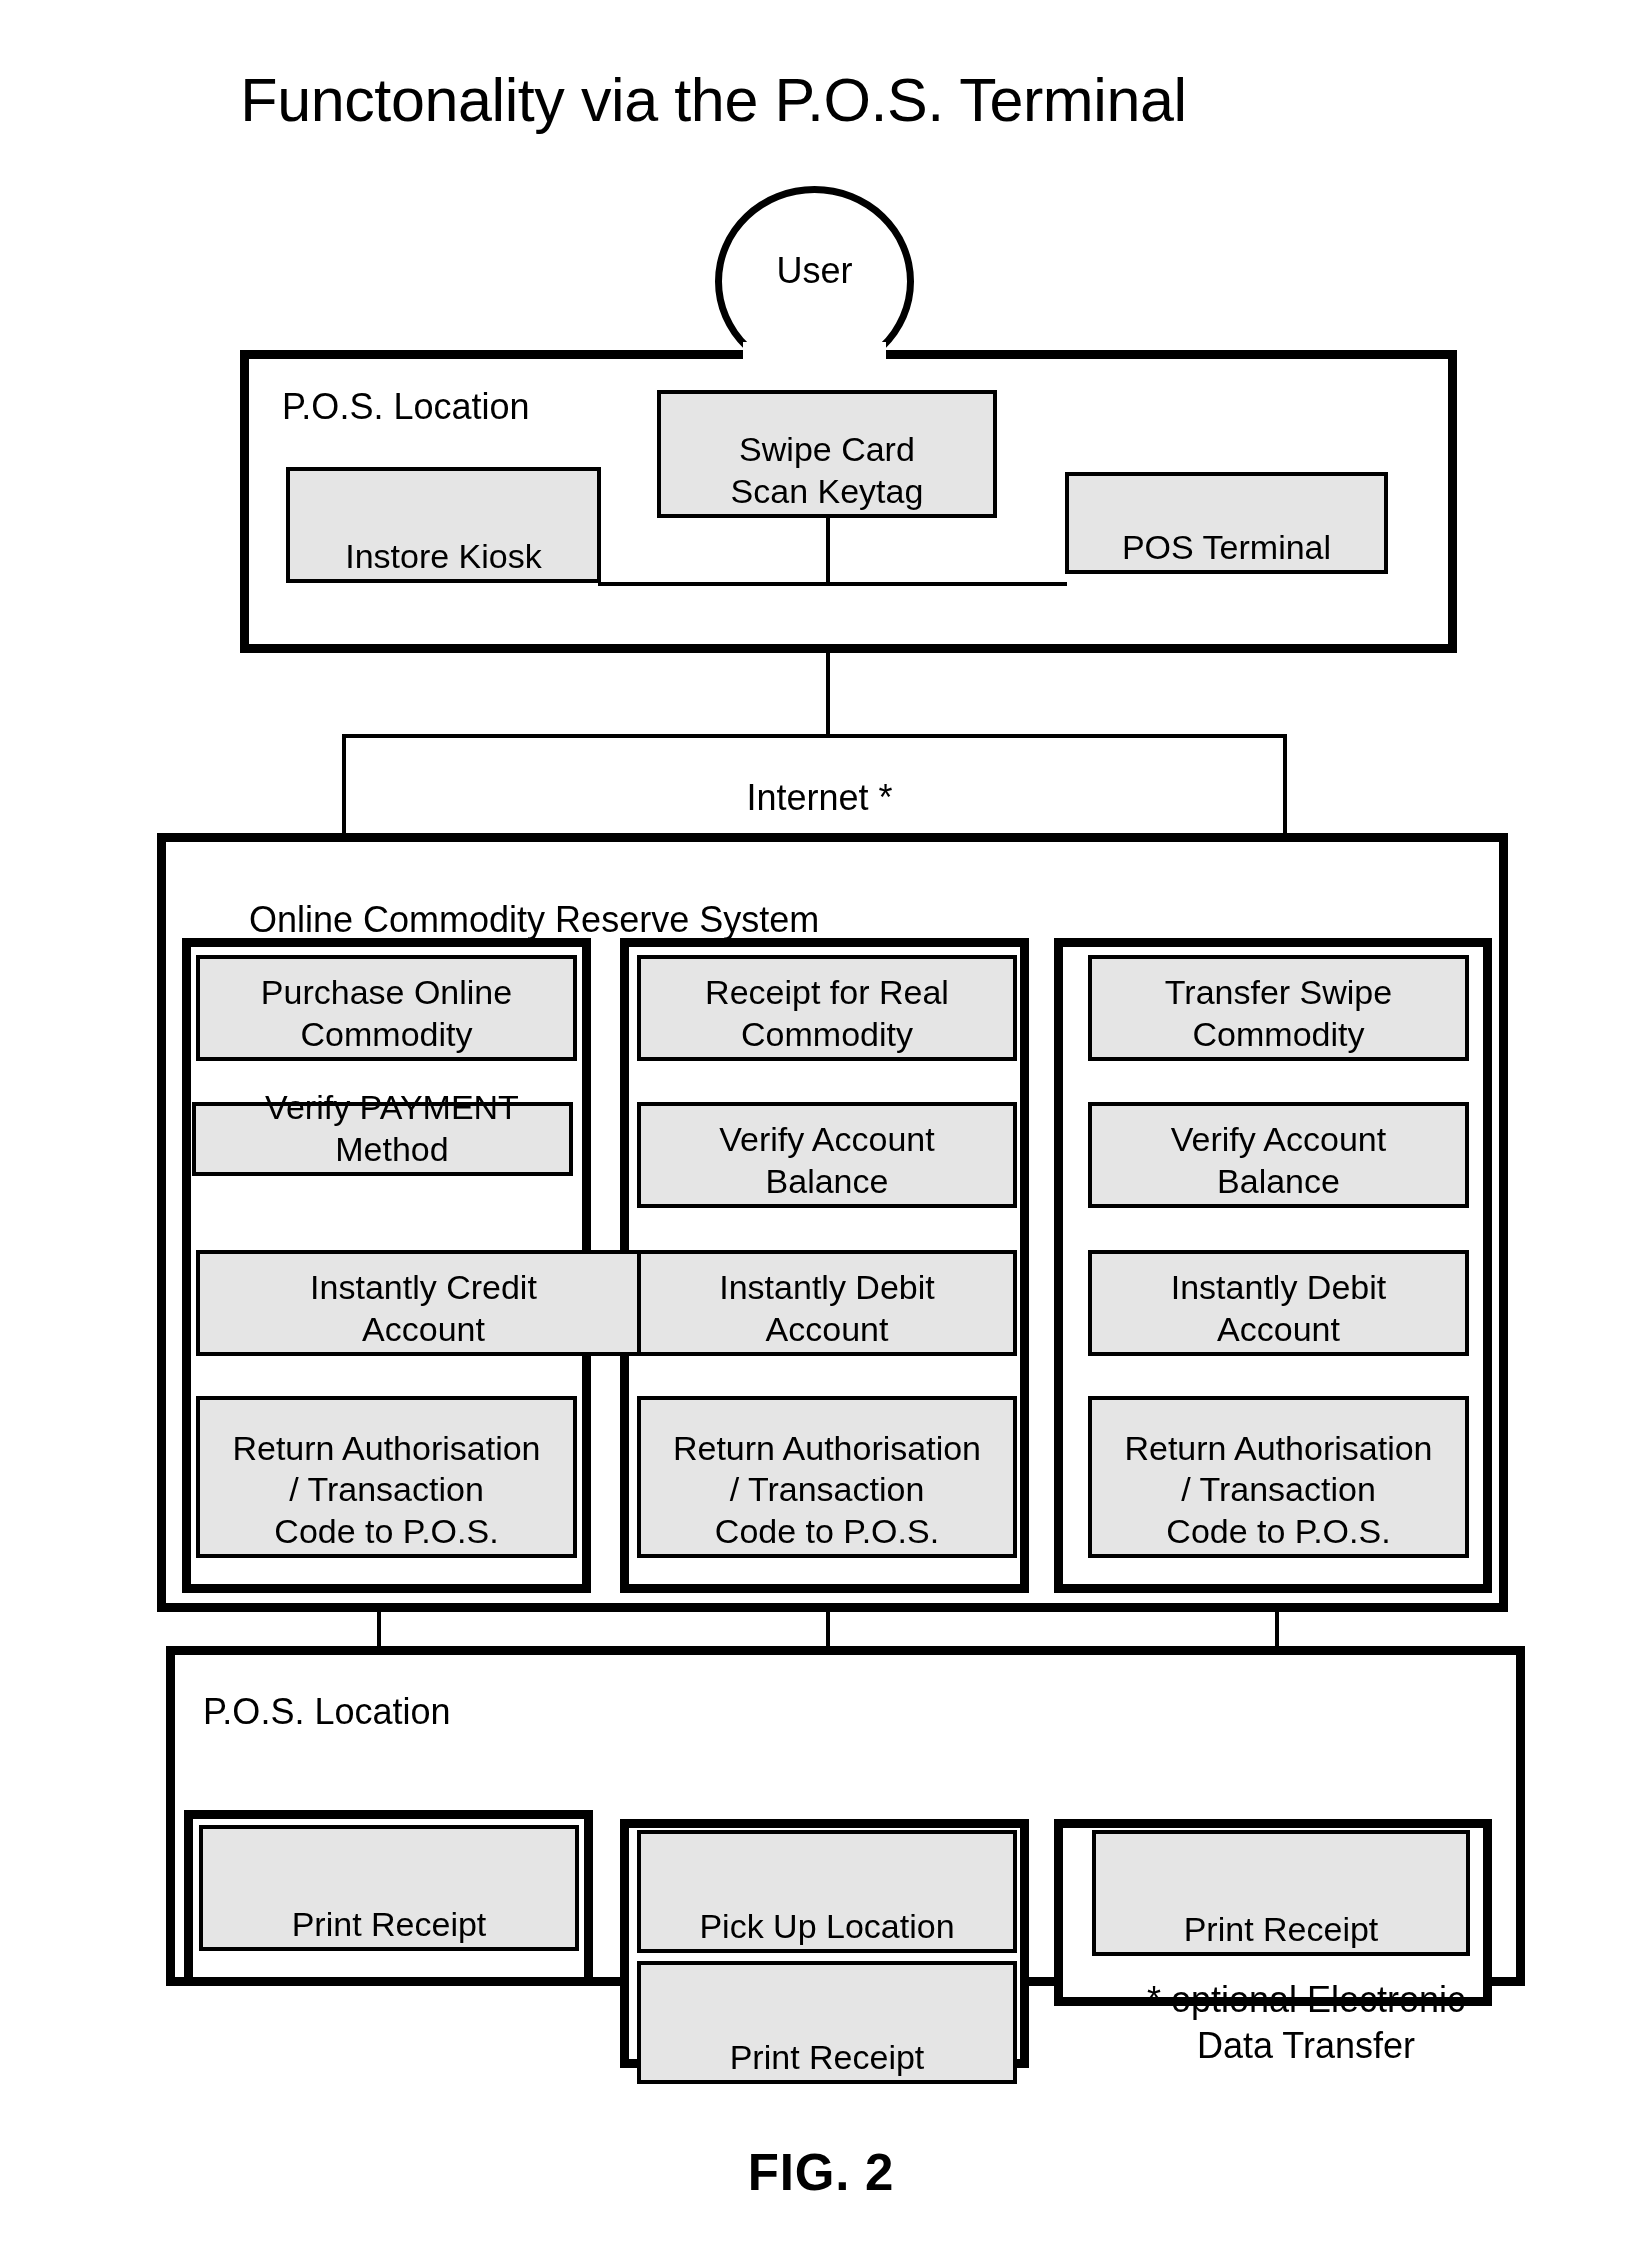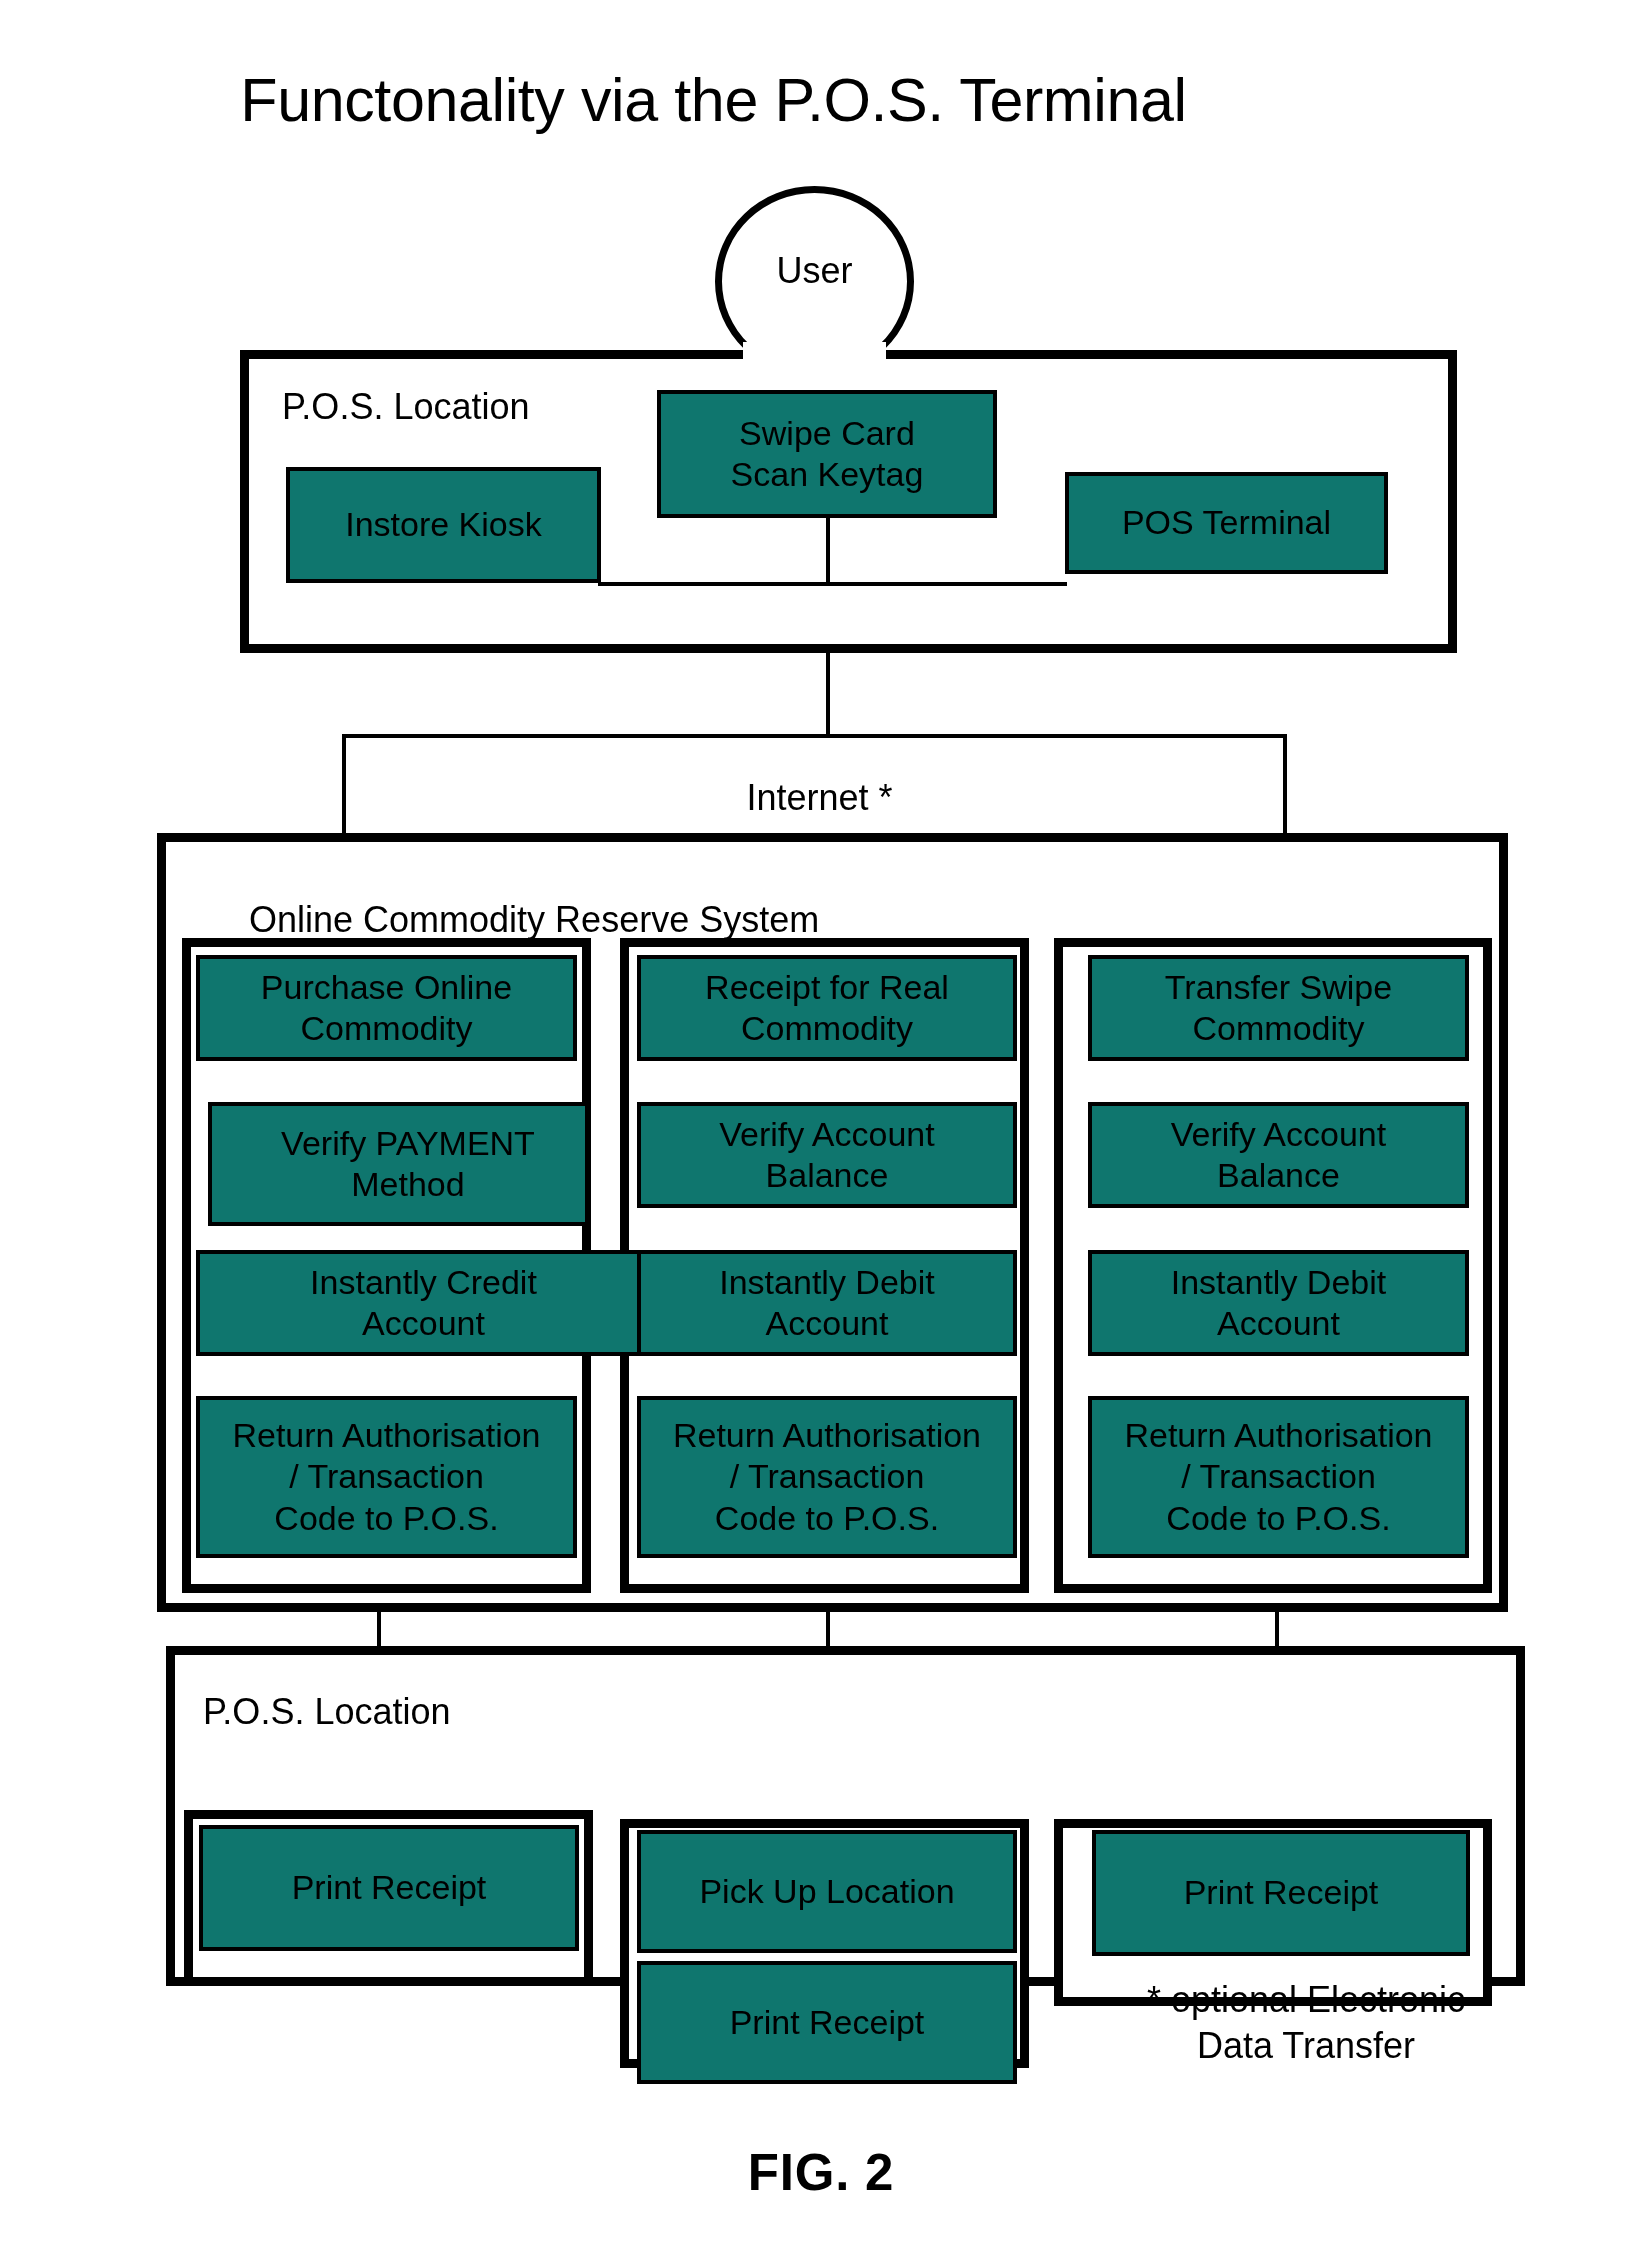--- a/index.html
+++ b/index.html
@@ -72,24 +72,24 @@
     position: absolute;
     border: 9px solid #000;
     background: #fff;
     box-sizing: border-box;
     z-index: 2;
   }
   
   .thin-box {
     position: absolute;
     border: 4.1px solid #000;
-    background: #0f766e;
+    background: #e5e5e5;
     box-sizing: border-box;
     display: flex;
-    align-items: center;
+    align-items: flex-end;
     justify-content: center;
     text-align: center;
     font-size: 34px;
     line-height: 1.22;
     z-index: 3;
     padding: 1.7px 5px;
   }
   .thin-box span { display: block; white-space: pre-line; }
 
   
@@ -193,21 +193,21 @@
 
   <div class="heavy-box" id="system-box" style="left:157px; top:833px; width:1351px; height:779px;"></div>
 
   <div class="section-title" id="system-title" style="left:201px; top:899px;margin-left:48px;">Online Commodity Reserve System</div>
 
   <div class="col-wrap" id="col1-wrap" style="left:182px; top:938px; width:409px; height:655px;"></div>
   <div class="thin-box" style="left:196px; top:955px; width:381px; height:106px;">
     <span>Purchase Online
 Commodity</span>
   </div>
-  <div class="thin-box" style="left:208px; top:1102px; width:381px; height:124px;padding-left:24px;">
+  <div class="thin-box" style="left:192px; top:1102px; width:381px; height:74px;padding-left:24px;">
     <span>Verify PAYMENT
 Method</span>
   </div>
   <div class="thin-box" style="left:196px; top:1250px; width:455px; height:106px;">
     <span>Instantly Credit
 Account</span>
   </div>
   <div class="thin-box" style="left:196px; top:1396px; width:381px; height:162px;">
     <span>Return Authorisation
 / Transaction

